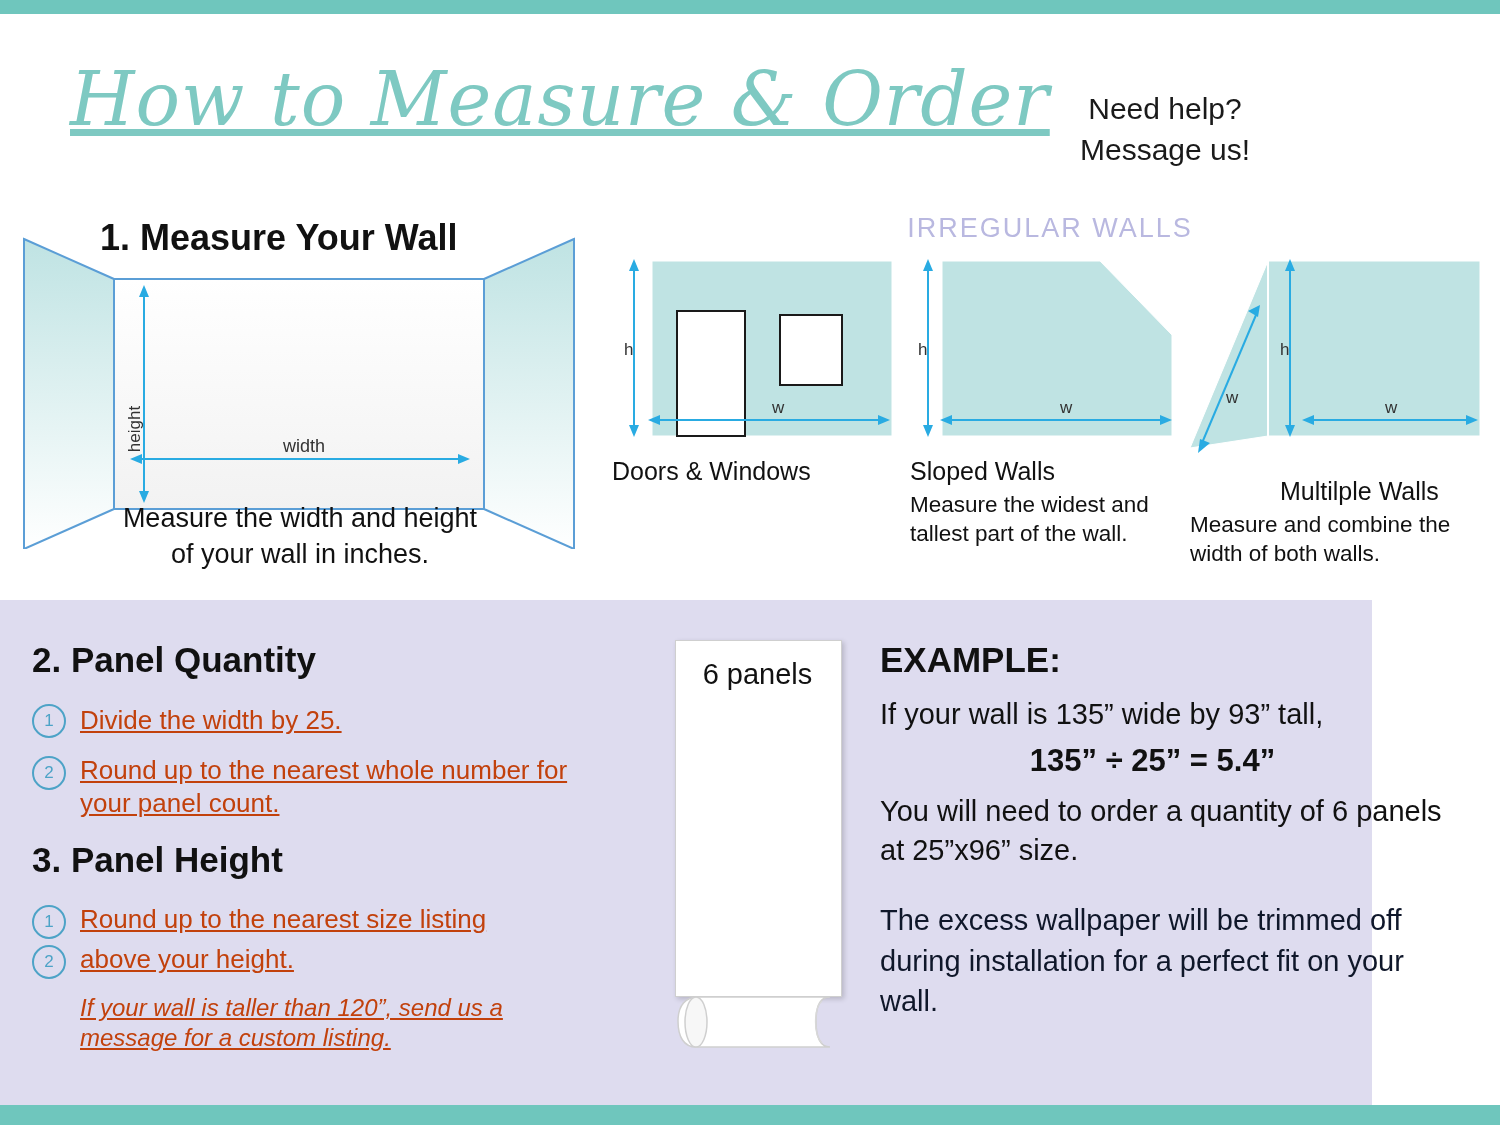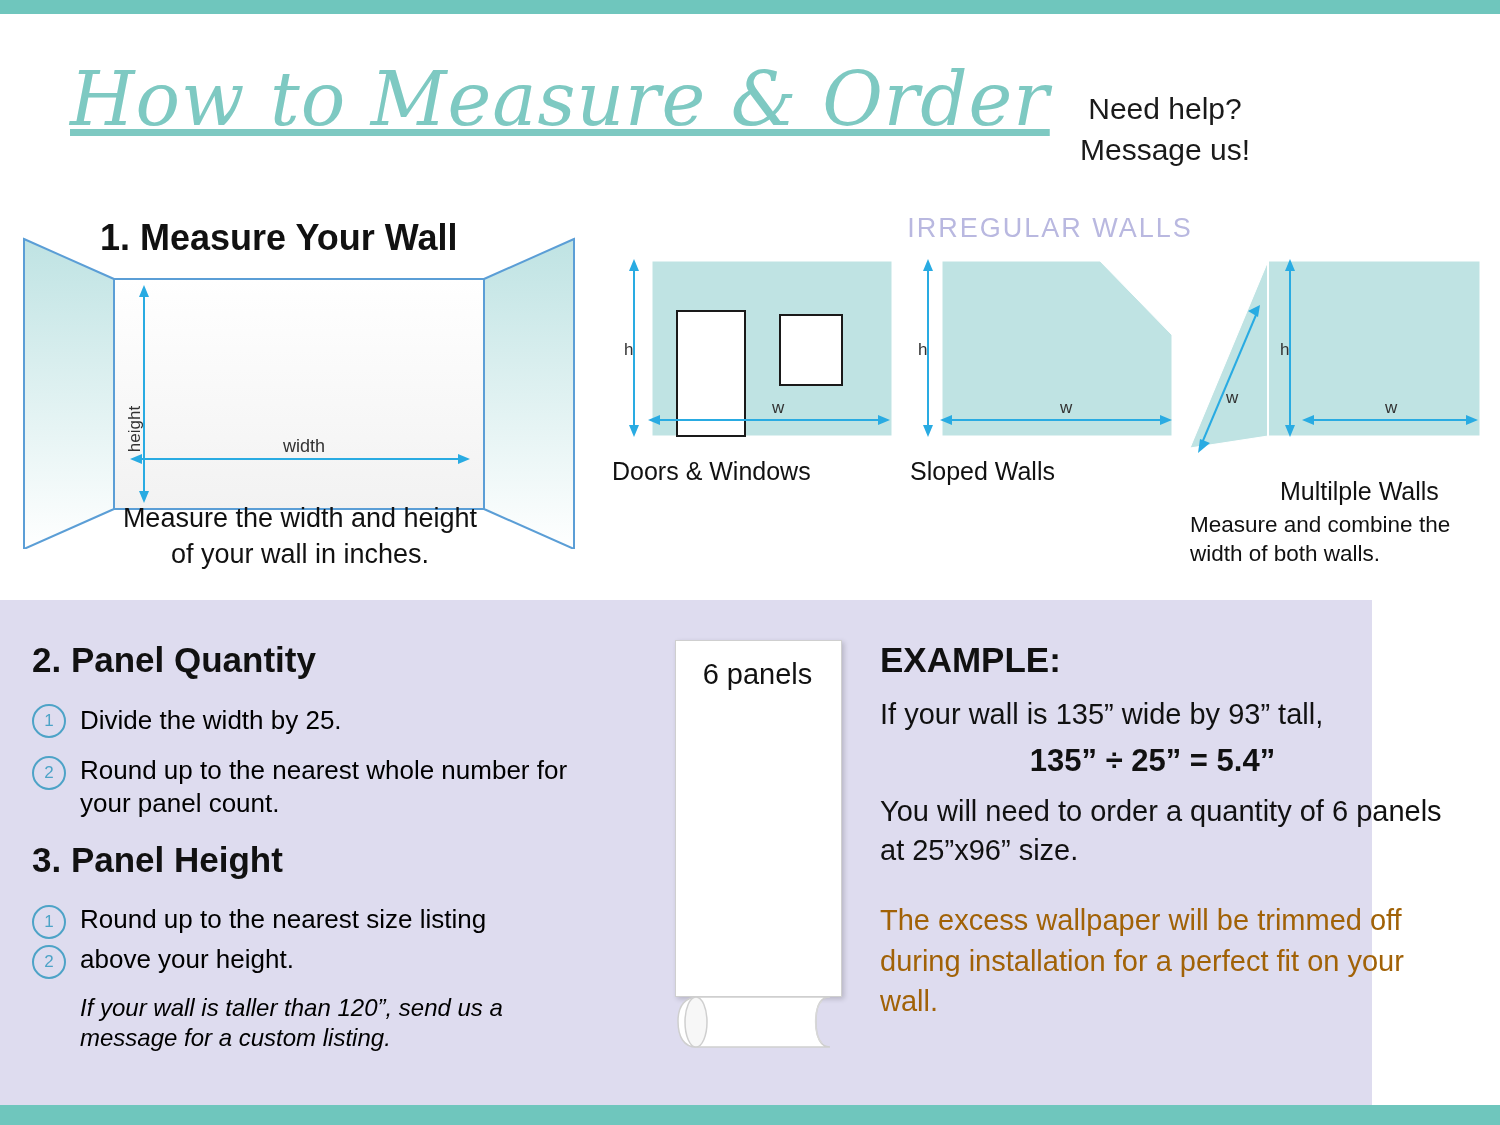--- a/index.html
+++ b/index.html
@@ -131,21 +131,21 @@
 
   .bullet {
     position:absolute;
     width:30px; height:30px; border-radius:50%;
     border:2px solid #4da3c7;
     color:#4da3c7; font-size:17px;
     display:flex; align-items:center; justify-content:center;
   }
   .bullet-text {
     position:absolute;
-    font-size:26px; line-height:1.25; color:#000000;
+    font-size:26px; line-height:1.25; color:#c2410c;text-decoration:underline;
   }
   .bullet-text.ital {
     font-style:italic;
     font-size:24px;
   }
 
   
   .roll {
     position:absolute; left:675px; top:40px; width:175px; height:420px;
   }
@@ -175,21 +175,21 @@
     position:absolute; left:880px; top:143px; width:545px;
     text-align:center;
     font-size:31px; font-weight:bold; color:#111;
   }
   .ex-l3 {
     position:absolute; left:880px; top:192px; width:570px;
     font-size:29px; line-height:1.35; color:#111;
   }
   .ex-l4 {
     position:absolute; left:880px; top:300px; width:560px;
-    font-size:29px; line-height:1.4; color:#a16207;
+    font-size:29px; line-height:1.4; color:#0f172a;
   }
 
   svg { display:block; }
   .dim-text { font-family:"Liberation Sans", sans-serif; fill:#333; }
 </style>
 </head>
 <body>
 
 <div class="page">
 
@@ -273,20 +273,21 @@
         <line x1="18" y1="14" x2="18" y2="176" stroke="#29abe2" stroke-width="2"></line>
         <polygon points="18,6 13,18 23,18" fill="#29abe2"></polygon>
         <polygon points="18,184 13,172 23,172" fill="#29abe2"></polygon>
         <text class="dim-text" x="8" y="102" font-size="17">h</text>
         <line x1="36" y1="167" x2="256" y2="167" stroke="#29abe2" stroke-width="2"></line>
         <polygon points="30,167 42,162 42,172" fill="#29abe2"></polygon>
         <polygon points="262,167 250,162 250,172" fill="#29abe2"></polygon>
         <text class="dim-text" x="150" y="160" font-size="17">w</text>
       </svg>
       <div class="irr-label">Sloped Walls</div>
+      <div class="irr-text">Measure the widest and tallest part of the wall.</div>
     </div>
 
     <div class="irr-col c3">
       <svg width="300" height="220" viewBox="0 0 300 220">
         <polygon points="0,195 78,8 290,8 290,183 78,183" fill="#bfe3e3" stroke="#ffffff" stroke-width="1"></polygon>
         <line x1="78" y1="8" x2="78" y2="183" stroke="#ffffff" stroke-width="2"></line>
         <line x1="100" y1="14" x2="100" y2="176" stroke="#29abe2" stroke-width="2"></line>
         <polygon points="100,6 95,18 105,18" fill="#29abe2"></polygon>
         <polygon points="100,184 95,172 105,172" fill="#29abe2"></polygon>
         <text class="dim-text" x="90" y="102" font-size="17">h</text>

